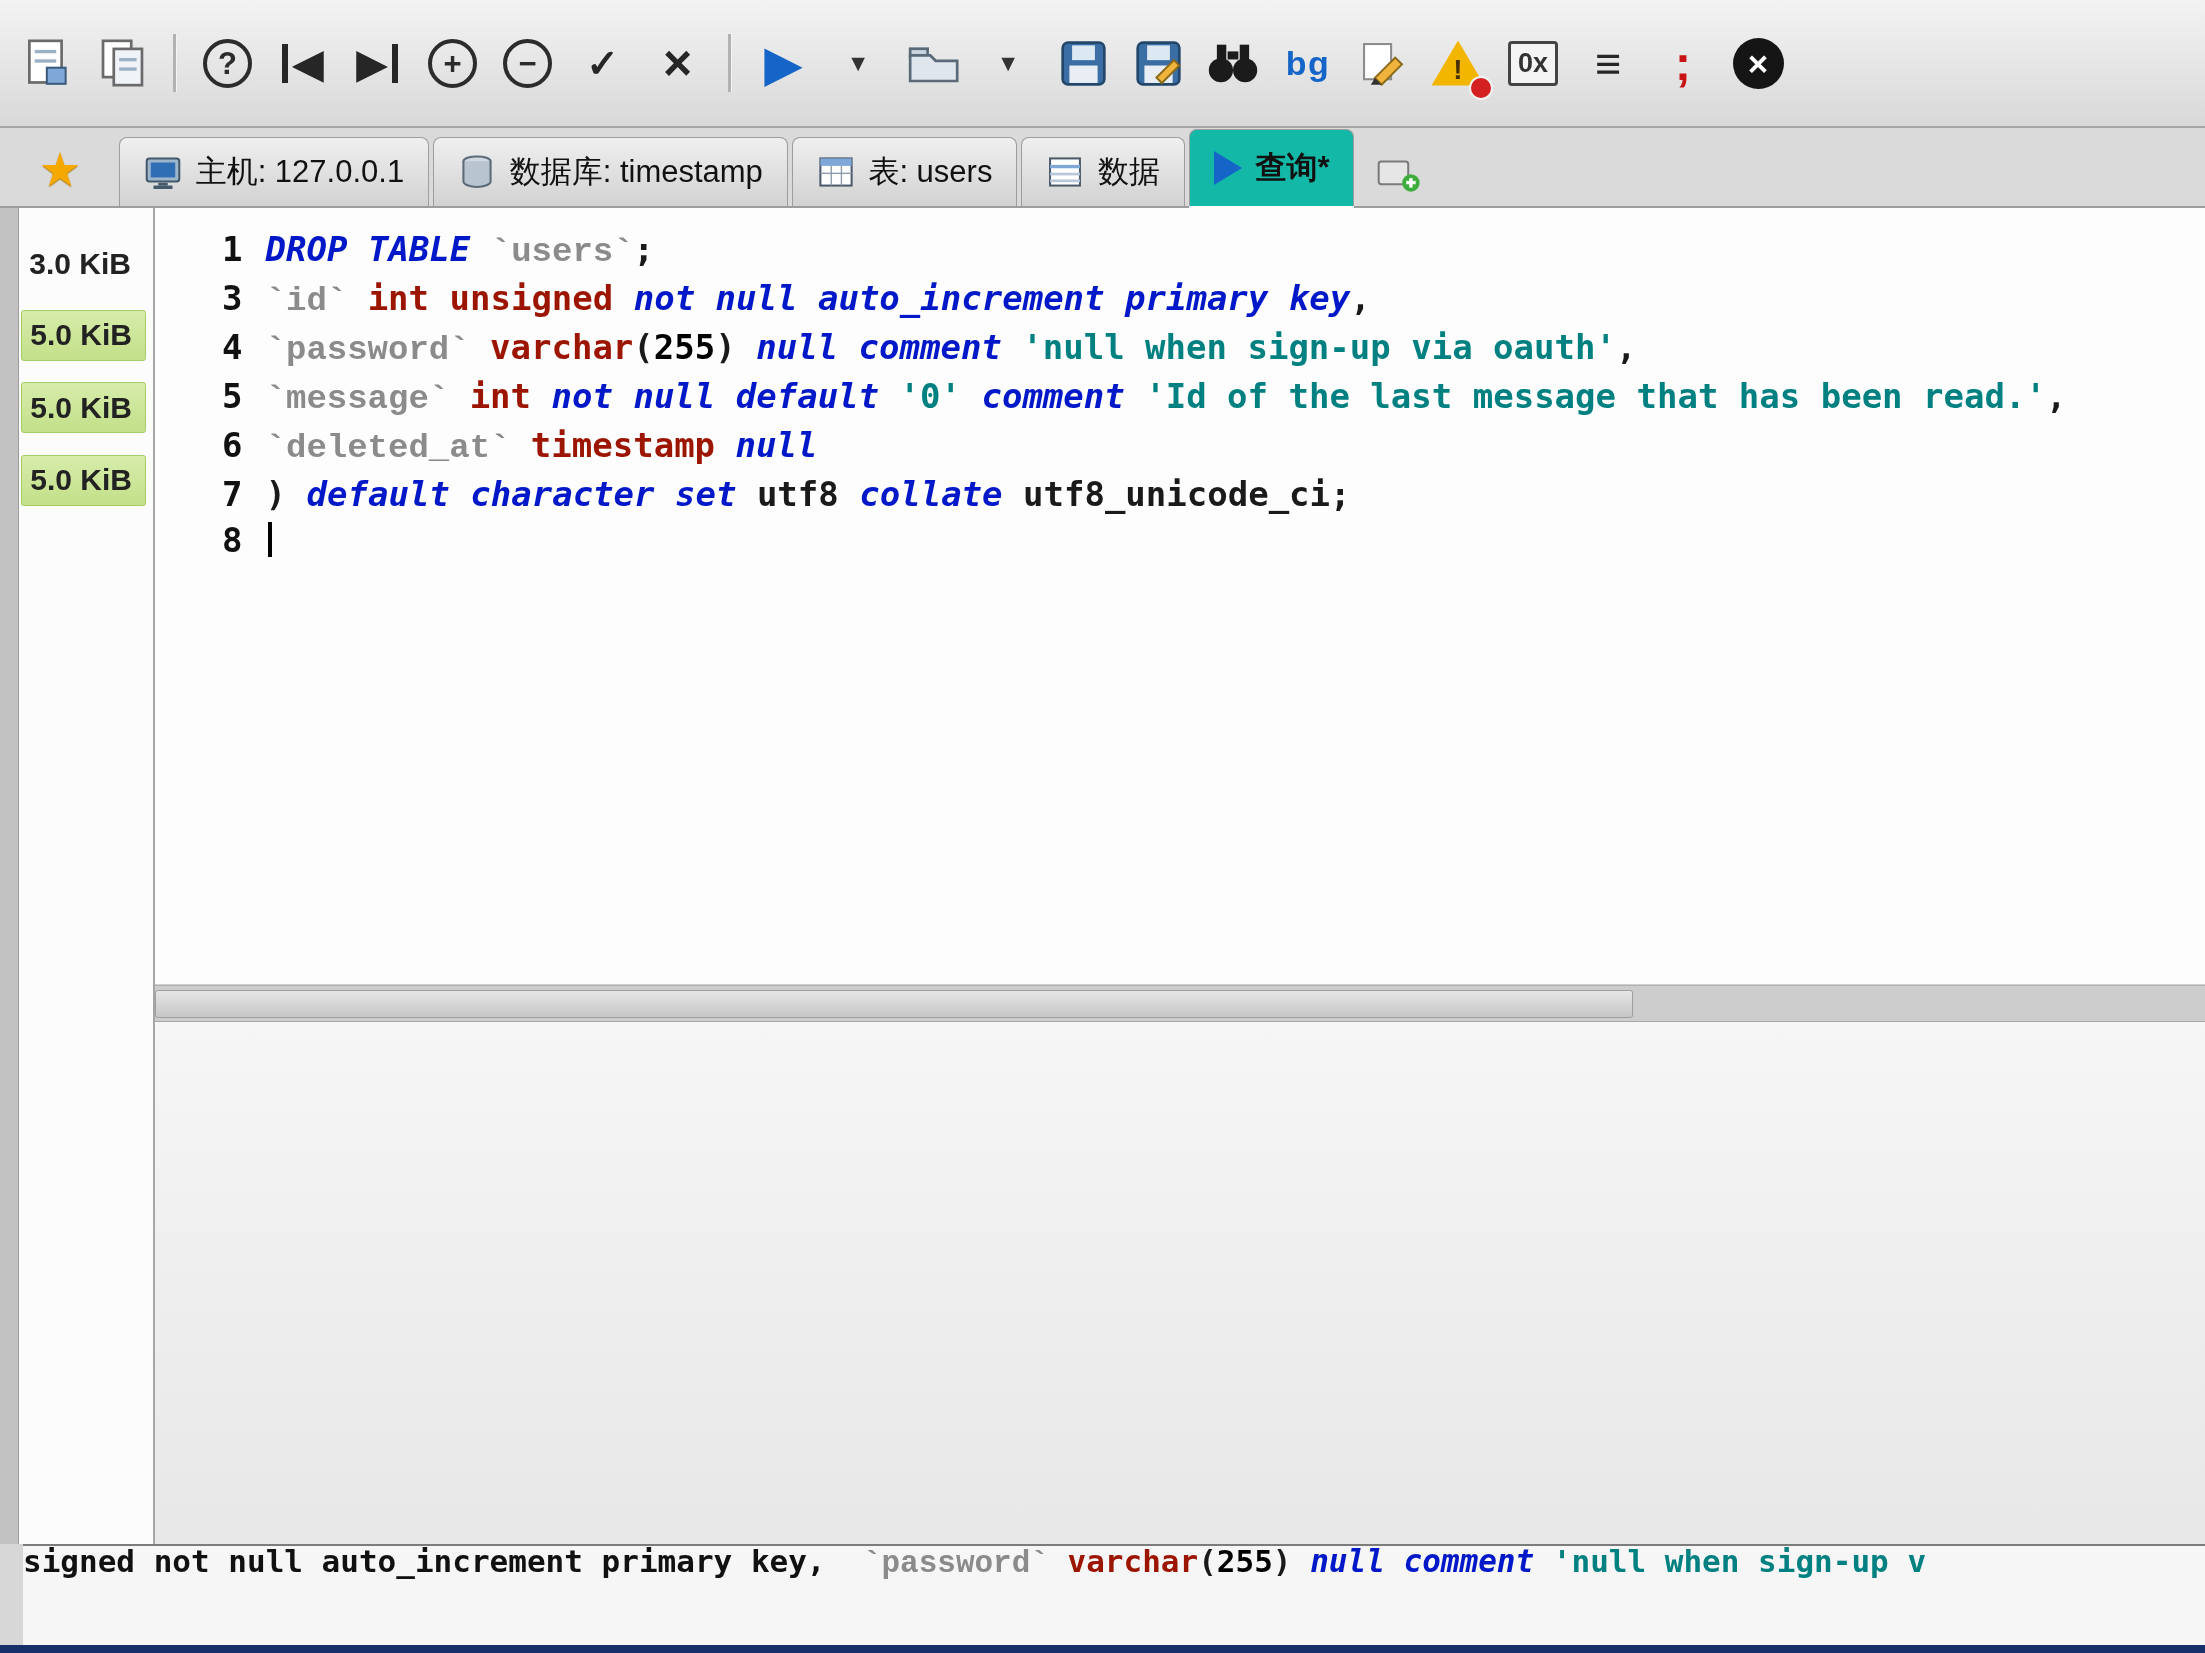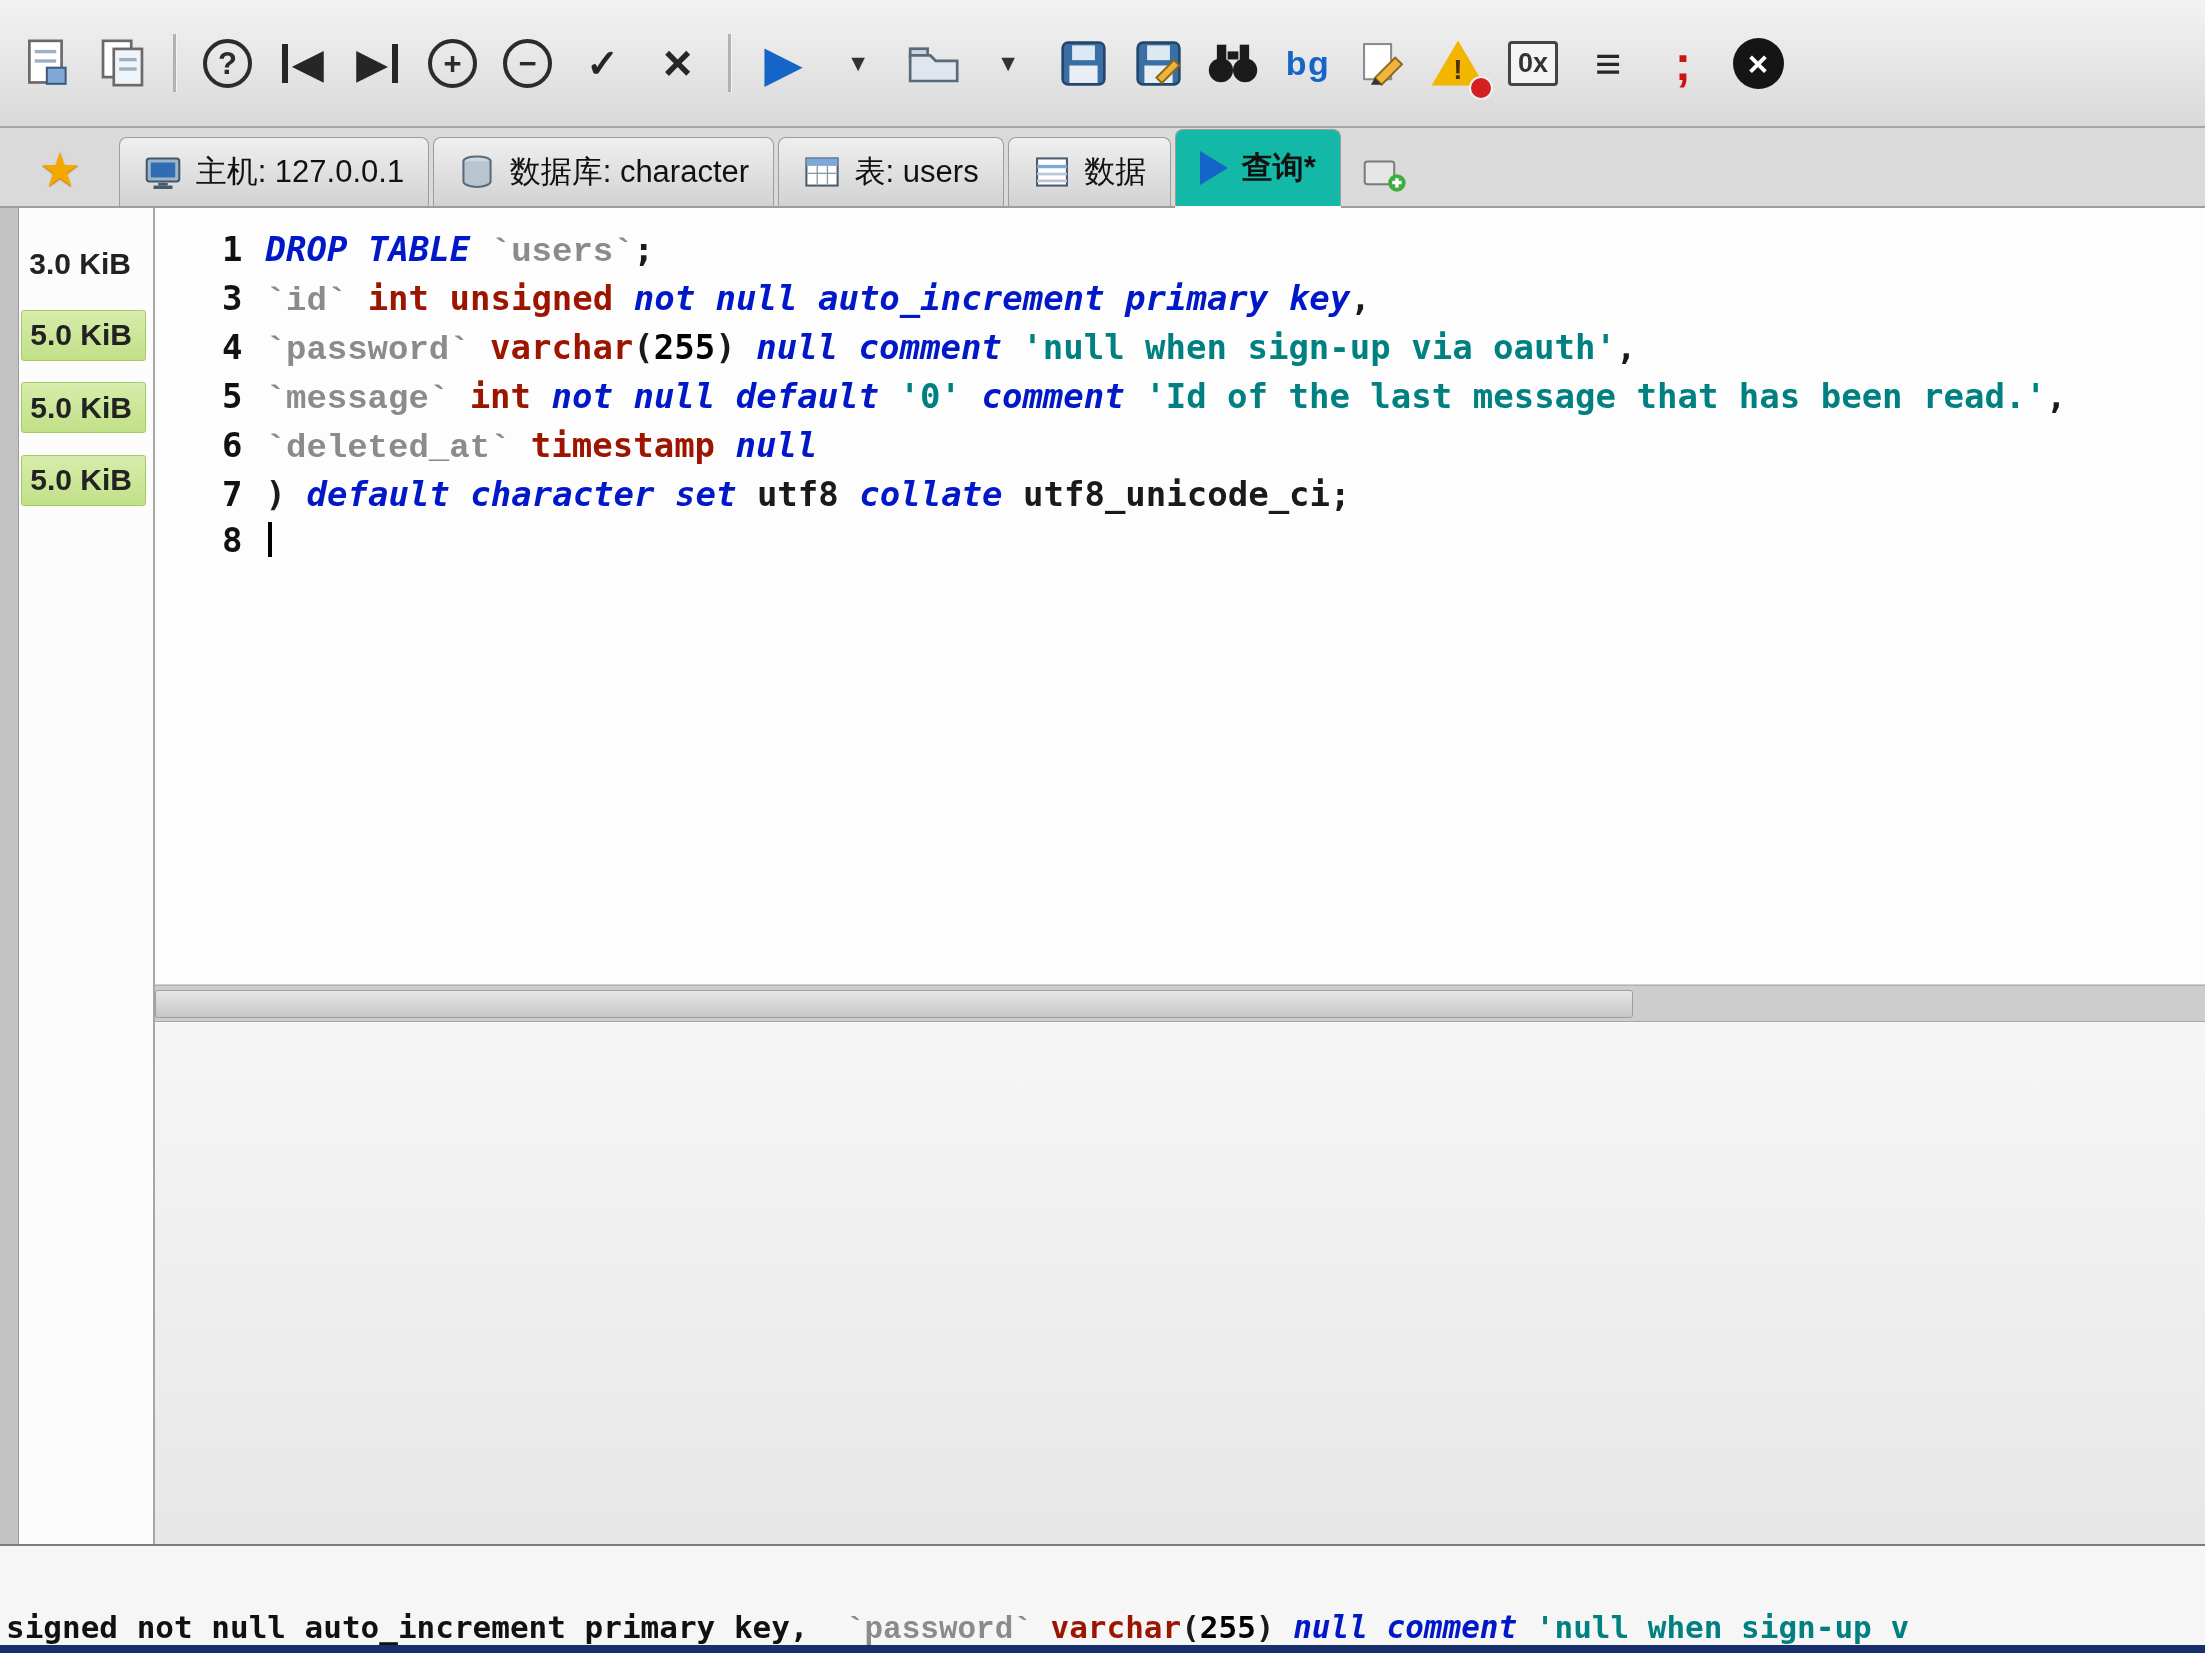--- a/index.html
+++ b/index.html
@@ -126,21 +126,21 @@
     position:absolute;left:0;top:4px;height:26px;width:72%;
     background:linear-gradient(#e6e6e6,#c6c6c6);border:1.4px solid #9e9e9e;border-radius:2.7px;
   }
   .result{
     flex:1 1 auto;background:linear-gradient(#f6f6f6,#e7e7e7);
   }
 
   
   .logbar{
     height:101px;flex:0 0 auto;background:#f6f6f6;border-top:2.7px solid #7c7c7c;
-    display:flex;align-items:flex-end;padding-left:6px;box-sizing:border-box;overflow:hidden;
+    display:flex;align-items:flex-start;padding-left:0;box-sizing:border-box;overflow:hidden;margin-left:23px;
   }
   .logline{
     white-space:pre;font-family:"DejaVu Sans Mono",monospace;
     font-size:31px;font-weight:700;line-height:1;
   }
   .bottomstrip{height:9.5px;flex:0 0 auto;background:#17306b;}
 
   svg{display:block;}
 </style>
 </head>
@@ -266,21 +266,21 @@
         <rect x="14" y="48" width="28" height="5" fill="#44586c"></rect>
       </svg>
       <span>主机: 127.0.0.1</span>
     </div>
 
     <div class="tab">
       <svg width="38" height="38" viewBox="0 0 56 56">
         <ellipse cx="28" cy="12" rx="20" ry="7" fill="#cfd8e0" stroke="#5a6a78" stroke-width="3"></ellipse>
         <path d="M8 12v30c0 4 9 8 20 8s20-4 20-8V12" fill="#b8c4cf" stroke="#5a6a78" stroke-width="3"></path>
       </svg>
-      <span>数据库: character</span>
+      <span>数据库: timestamp</span>
     </div>
 
     <div class="tab">
       <svg width="38" height="38" viewBox="0 0 56 56">
         <rect x="5" y="8" width="46" height="40" fill="#ffffff" stroke="#4a5a6a" stroke-width="3"></rect>
         <rect x="5" y="8" width="46" height="11" fill="#7fa8d8"></rect>
         <line x1="5" y1="30" x2="51" y2="30" stroke="#8a9aa8" stroke-width="2"></line>
         <line x1="21" y1="19" x2="21" y2="48" stroke="#8a9aa8" stroke-width="2"></line>
         <line x1="36" y1="19" x2="36" y2="48" stroke="#8a9aa8" stroke-width="2"></line>
       </svg>

